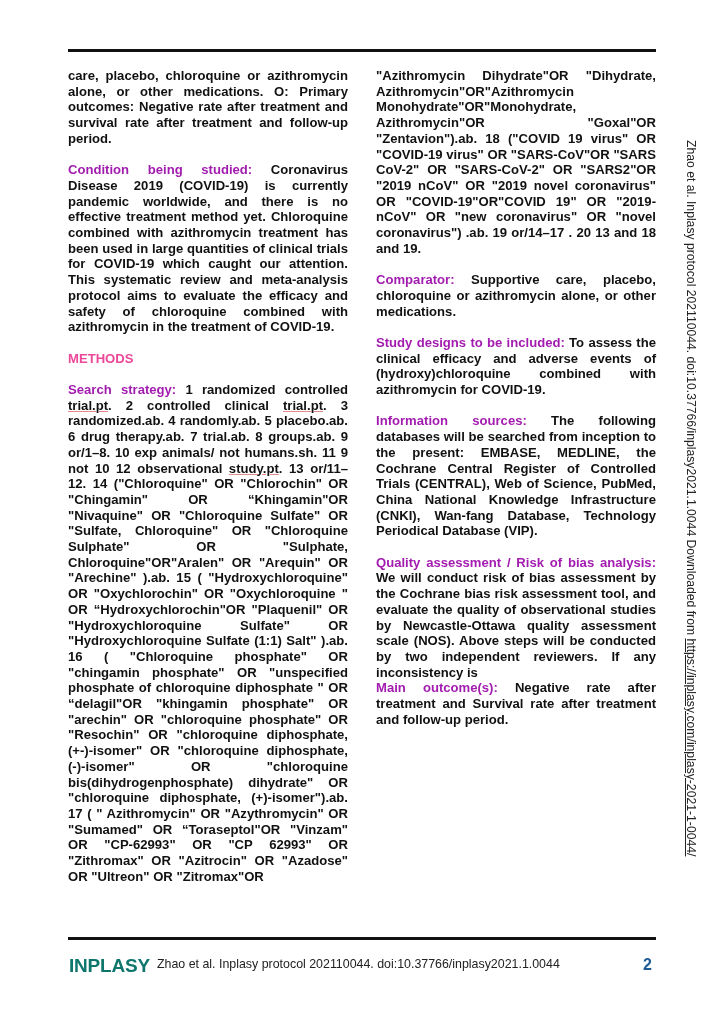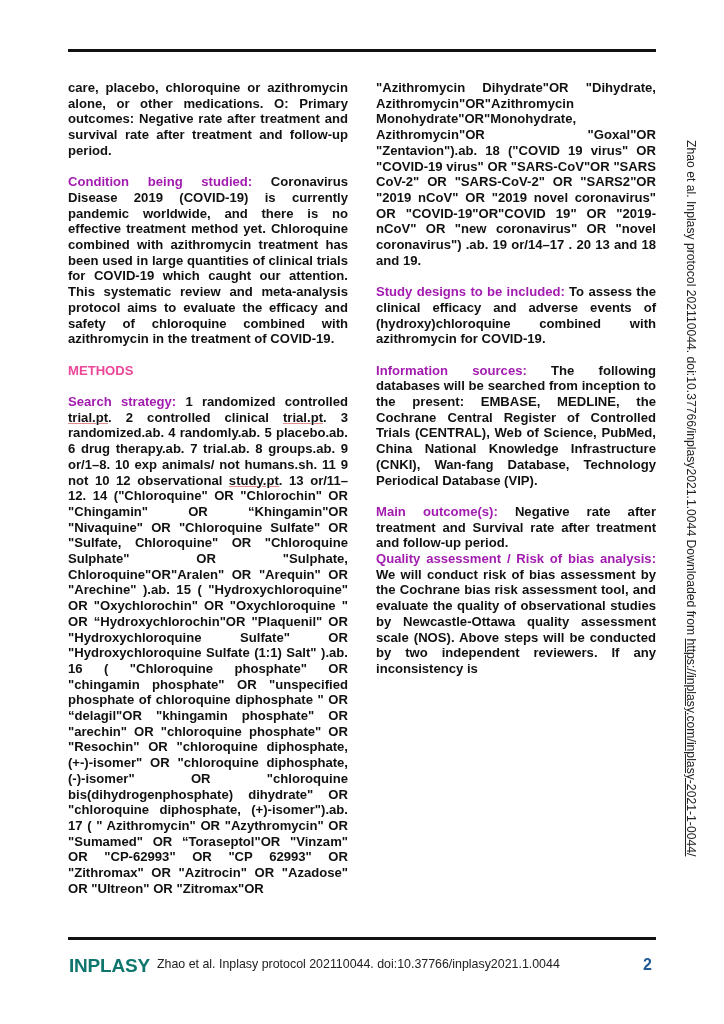--- a/index.html
+++ b/index.html
@@ -1,21 +1,21 @@
 <!DOCTYPE html>
 <html><head>
 <meta charset="utf-8">
 <style>
   html, body { margin: 0; padding: 0; background: #ffffff; }
   body { width: 724px; height: 1024px; position: relative; overflow: hidden;
          font-family: "Liberation Sans", sans-serif; color: #111; }
   .rule { position: absolute; left: 68px; width: 588px; height: 3px; background: #111; }
   .rule.top { top: 49px; }
   .rule.bottom { top: 937px; }
-  .col { position: absolute; top: 80px; width: 280px; font-size: 13.1px; line-height: 15.7px;
+  .col { position: absolute; top: 68px; width: 280px; font-size: 13.1px; line-height: 15.7px;
          font-weight: bold; text-align: justify; }
   .col.left { left: 68px; }
   .col.right { left: 376px; }
   .col p { margin: 0 0 15.7px 0; }
   .col p.tight { margin-bottom: 0; }
   .lbl { color: #a21caf; }
   .h-methods { color: #ec4899; font-weight: bold; margin: 0 0 15.7px 0; }
   .sq { text-decoration: underline; text-decoration-color: #e58a8a; text-decoration-thickness: 1px; }
   .footer-logo { position: absolute; left: 69px; top: 955px; font-size: 19px; font-weight: bold;
                  color: #0f766e; letter-spacing: -0.2px; }
@@ -36,24 +36,25 @@
     <span class="lbl">Condition being studied:</span><span> Coronavirus Disease 2019 (COVID-19) is currently pandemic worldwide, and there is no effective treatment method yet. Chloroquine combined with azithromycin treatment has been used in large quantities of clinical trials for COVID-19 which caught our attention. This systematic review and meta-analysis protocol aims to evaluate the efficacy and safety of chloroquine combined with azithromycin in the treatment of COVID-19.</span>
   </p>
   <p class="h-methods">METHODS</p>
   <p class="tight">
     <span class="lbl">Search strategy:</span><span> 1 randomized controlled </span><span class="sq">trial.pt</span><span>. 2 controlled clinical </span><span class="sq">trial.pt</span><span>. 3 randomized.ab. 4 randomly.ab. 5 placebo.ab. 6 drug therapy.ab. 7 trial.ab. 8 groups.ab. 9 or/1–8. 10 exp animals/ not humans.sh. 11 9 not 10 12 observational </span><span class="sq">study.pt</span><span>. 13 or/11–12. 14 ("Chloroquine" OR "Chlorochin" OR "Chingamin" OR “Khingamin"OR "Nivaquine" OR "Chloroquine Sulfate" OR "Sulfate, Chloroquine" OR "Chloroquine Sulphate" OR "Sulphate, Chloroquine"OR"Aralen" OR "Arequin" OR "Arechine" ).ab. 15 ( "Hydroxychloroquine" OR "Oxychlorochin" OR "Oxychloroquine " OR “Hydroxychlorochin"OR "Plaquenil" OR "Hydroxychloroquine Sulfate" OR "Hydroxychloroquine Sulfate (1:1) Salt" ).ab. 16 ( "Chloroquine phosphate" OR "chingamin phosphate" OR "unspecified phosphate of chloroquine diphosphate " OR “delagil"OR "khingamin phosphate" OR "arechin" OR "chloroquine phosphate" OR "Resochin" OR "chloroquine diphosphate, (+-)-isomer" OR "chloroquine diphosphate, (-)-isomer" OR "chloroquine bis(dihydrogenphosphate) dihydrate" OR "chloroquine diphosphate, (+)-isomer").ab. 17 ( " Azithromycin" OR "Azythromycin" OR "Sumamed" OR “Toraseptol"OR "Vinzam" OR "CP-62993" OR "CP 62993" OR "Zithromax" OR "Azitrocin" OR "Azadose" OR "Ultreon" OR "Zitromax"OR</span>
   </p>
 </div>
 
 <div class="col right">
   <p>"Azithromycin Dihydrate"OR "Dihydrate, Azithromycin"OR"Azithromycin Monohydrate"OR"Monohydrate, Azithromycin"OR "Goxal"OR "Zentavion").ab. 18 ("COVID 19 virus" OR "COVID-19 virus" OR "SARS-CoV"OR "SARS CoV-2" OR "SARS-CoV-2" OR "SARS2"OR "2019 nCoV" OR "2019 novel coronavirus" OR "COVID-19"OR"COVID 19" OR "2019-nCoV" OR "new coronavirus" OR "novel coronavirus") .ab. 19 or/14–17 . 20 13 and 18 and 19.</p>
+  <p><span class="lbl">Comparator:</span><span> Supportive care, placebo, chloroquine or azithromycin alone, or other medications.</span></p>
   <p><span class="lbl">Study designs to be included:</span><span> To assess the clinical efficacy and adverse events of (hydroxy)chloroquine combined with azithromycin for COVID-19.</span></p>
   <p><span class="lbl">Information sources:</span><span> The following databases will be searched from inception to the present: EMBASE, MEDLINE, the Cochrane Central Register of Controlled Trials (CENTRAL), Web of Science, PubMed, China National Knowledge Infrastructure (CNKI), Wan-fang Database, Technology Periodical Database (VIP).</span></p>
+  <p class="tight"><span class="lbl">Quality assessment / Risk of bias analysis:</span><span> We will conduct risk of bias assessment by the Cochrane bias risk assessment tool, and evaluate the quality of observational studies by Newcastle-Ottawa quality assessment scale (NOS). Above steps will be conducted by two independent reviewers. If any inconsistency is</span></p>
   <p class="tight"><span class="lbl">Main outcome(s):</span><span> Negative rate after treatment and Survival rate after treatment and follow-up period.</span></p>
-  <p class="tight"><span class="lbl">Quality assessment / Risk of bias analysis:</span><span> We will conduct risk of bias assessment by the Cochrane bias risk assessment tool, and evaluate the quality of observational studies by Newcastle-Ottawa quality assessment scale (NOS). Above steps will be conducted by two independent reviewers. If any inconsistency is</span></p>
 </div>
 
 <div class="rule bottom"></div>
 <div class="footer-logo">INPLASY</div>
 <div class="footer-cite">Zhao et al. Inplasy protocol 202110044. doi:10.37766/inplasy2021.1.0044</div>
 <div class="footer-page">2</div>
 
 <div class="side">
   <span>Zhao et al. Inplasy protocol 202110044. doi:10.37766/inplasy2021.1.0044 Downloaded from </span><span class="u">https://inplasy.com/inplasy-2021-1-0044/</span>
 </div>

